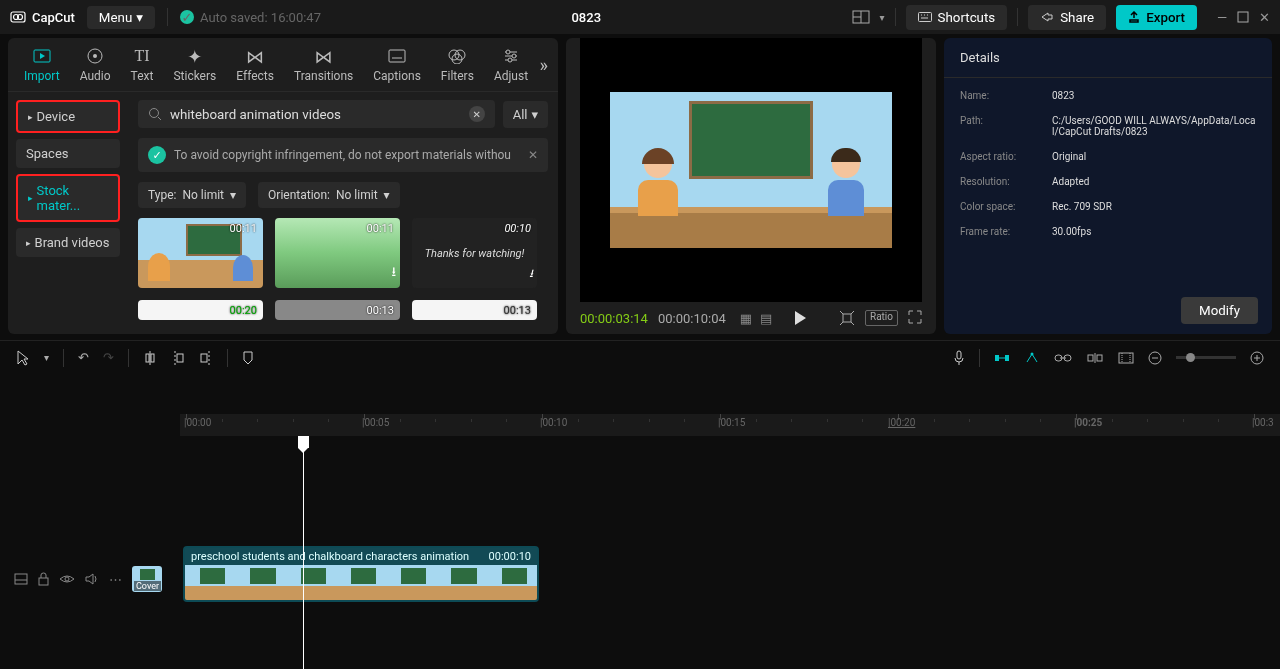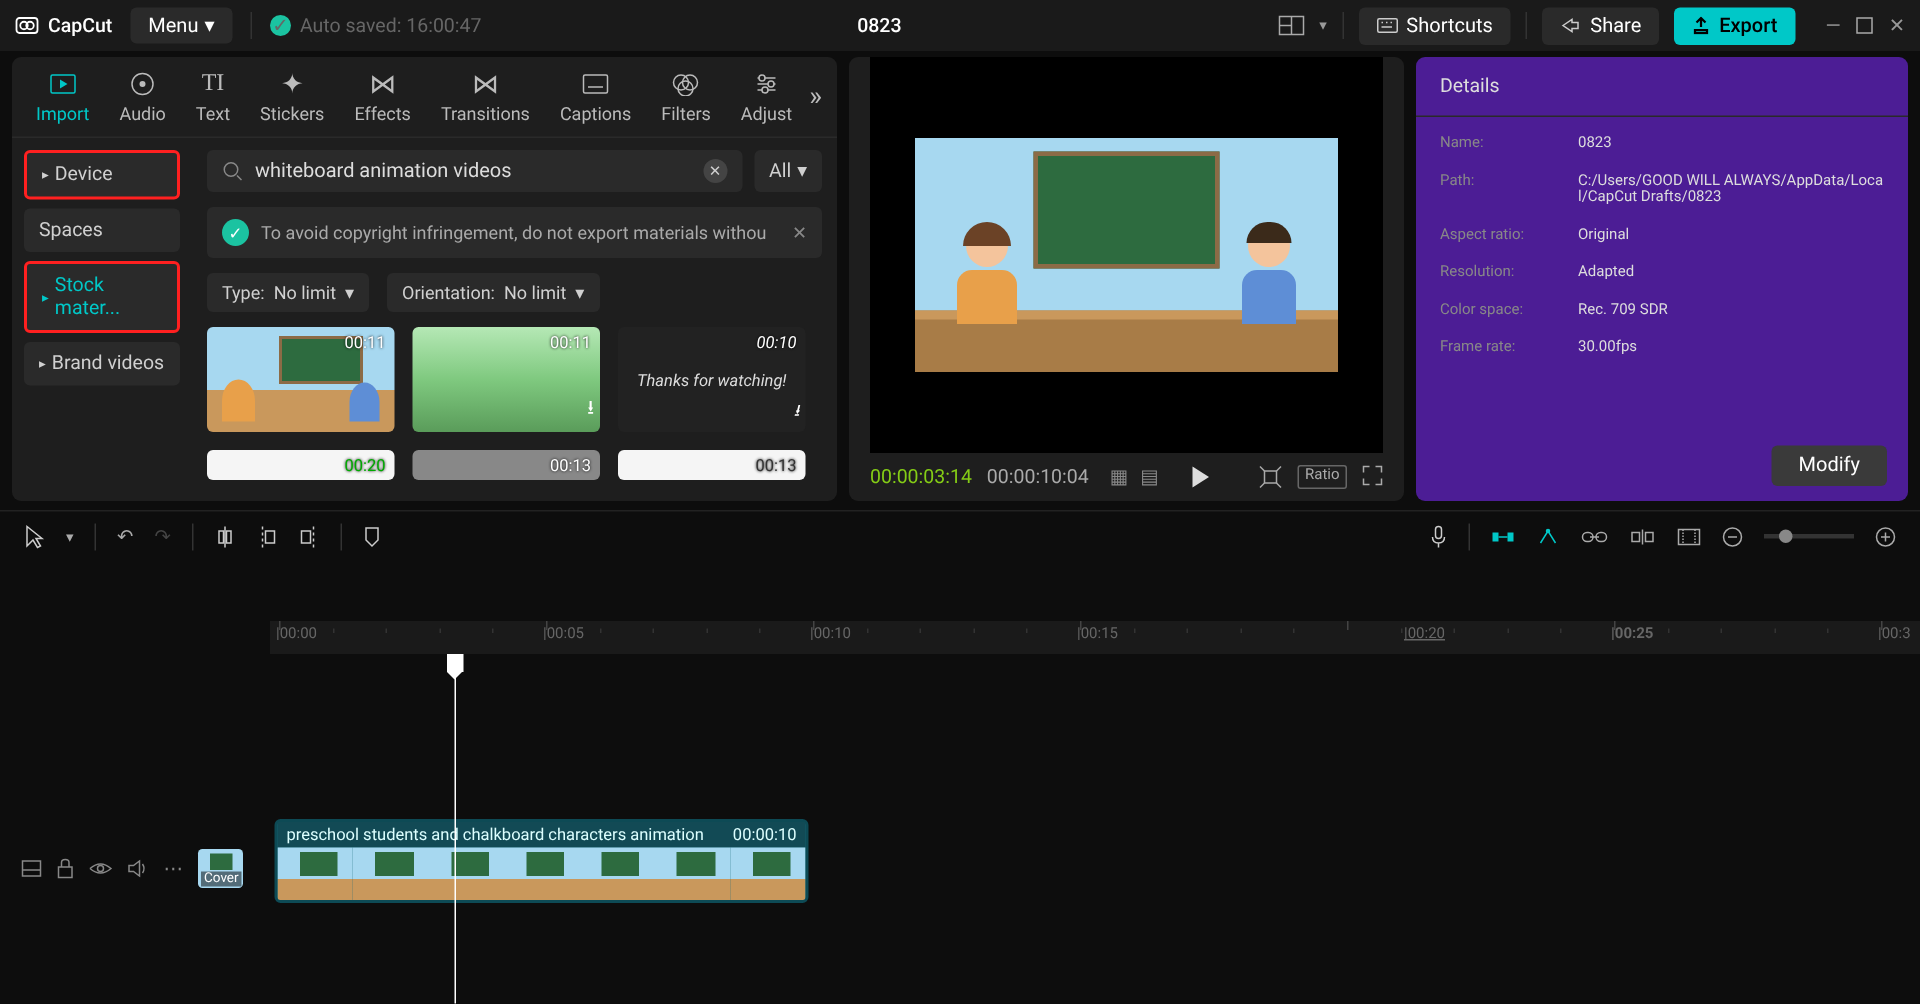--- a/index.html
+++ b/index.html
@@ -67,21 +67,21 @@
 .vf-body-r { width: 36px; height: 36px; background: #5e8ed6; border-radius: 10px 10px 0 0; margin: 2px auto 0; }
 .vf-hair-l { position: absolute; top: -2px; left: 50%; transform: translateX(-50%); width: 32px; height: 16px; background: #6b4226; border-radius: 16px 16px 0 0; }
 .vf-hair-r { position: absolute; top: -2px; left: 50%; transform: translateX(-50%); width: 30px; height: 14px; background: #3b2a1a; border-radius: 14px 14px 0 0; }
 .player-ctrl { display: flex; align-items: center; padding: 8px 14px; gap: 10px; }
 .tc-cur { color: #84cc16; font-variant-numeric: tabular-nums; }
 .tc-dur { color: #aaa; font-variant-numeric: tabular-nums; }
 .pc-icons { display: flex; gap: 8px; margin-left: 4px; color: #888; }
 .pc-play { margin: 0 auto; cursor: pointer; color: #ddd; }
 .pc-right { display: flex; gap: 10px; color: #aaa; margin-left: auto; }
 .ratio-btn { border: 1px solid #666; padding: 0 4px; font-size: 10px; border-radius: 2px; }
-.details-panel { width: 328px; background: #4c1d95; border-radius: 6px; display: flex; flex-direction: column; padding: 0 0 10px 0; }
+.details-panel { width: 328px; background: #0f172a; border-radius: 6px; display: flex; flex-direction: column; padding: 0 0 10px 0; }
 .details-head { padding: 12px 16px; border-bottom: 1px solid #2a2a2a; color: #ddd; }
 .details-grid { padding: 12px 16px; display: grid; grid-template-columns: 92px 1fr; row-gap: 14px; font-size: 10px; }
 .dg-label { color: #888; }
 .dg-val { color: #ddd; }
 .modify-btn { background: #3a3a3a; border: none; color: #fff; padding: 6px 18px; border-radius: 4px; cursor: pointer; align-self: flex-end; margin-right: 14px; margin-top: auto; }
 .toolbar2 { height: 34px; display: flex; align-items: center; padding: 0 16px; gap: 14px; border-top: 1px solid #222; margin-top: 6px; }
 .tb2-item { color: #aaa; cursor: pointer; display: flex; align-items: center; }
 .tb2-item.disabled { color: #444; }
 .tb2-right { margin-left: auto; display: flex; align-items: center; gap: 14px; }
 .tb2-item.active { color: #00c8c8; }
@@ -514,21 +514,21 @@
       <div class="ruler-dot" style="left: 433.2px;"></div>
       <div class="ruler-dot" style="left: 468.8px;"></div>
       <div class="ruler-dot" style="left: 504.4px;"></div>
       <div class="ruler-tick" style="left: 540px;"></div>
       <div class="ruler-mark" style="left: 538px;">|00:15</div>
       <div class="ruler-dot" style="left: 575.6px;"></div>
       <div class="ruler-dot" style="left: 611.2px;"></div>
       <div class="ruler-dot" style="left: 646.8px;"></div>
       <div class="ruler-dot" style="left: 682.4px;"></div>
       <div class="ruler-tick" style="left: 718px;"></div>
-      <div class="ruler-mark" style="left: 756px; text-decoration: underline;">|00:20</div>
+      <div class="ruler-mark" style="left: 708px; text-decoration: underline;">|00:20</div>
       <div class="ruler-dot" style="left: 753.6px;"></div>
       <div class="ruler-dot" style="left: 789.2px;"></div>
       <div class="ruler-dot" style="left: 824.8px;"></div>
       <div class="ruler-dot" style="left: 860.4px;"></div>
       <div class="ruler-tick" style="left: 896px;"></div>
       <div class="ruler-mark" style="left: 894px; font-weight: bold;">|00:25</div>
       <div class="ruler-dot" style="left: 931.6px;"></div>
       <div class="ruler-dot" style="left: 967.2px;"></div>
       <div class="ruler-dot" style="left: 1002.8px;"></div>
       <div class="ruler-dot" style="left: 1038.4px;"></div>

